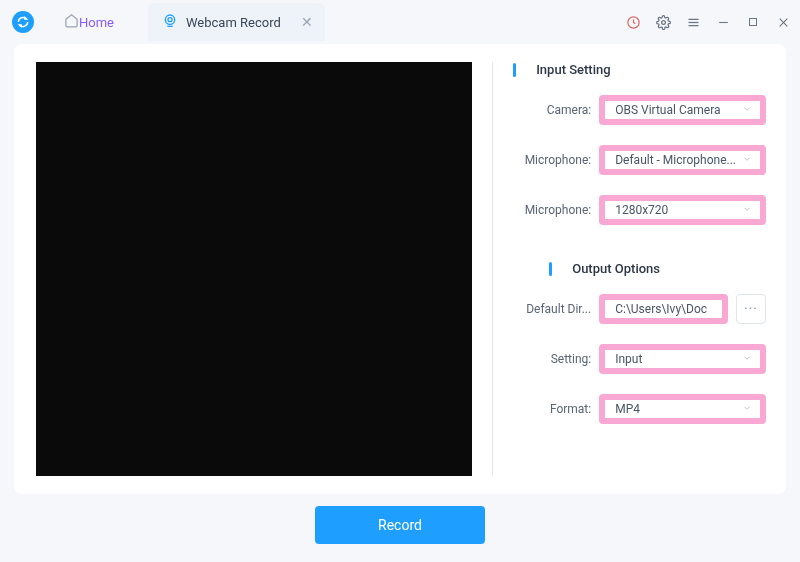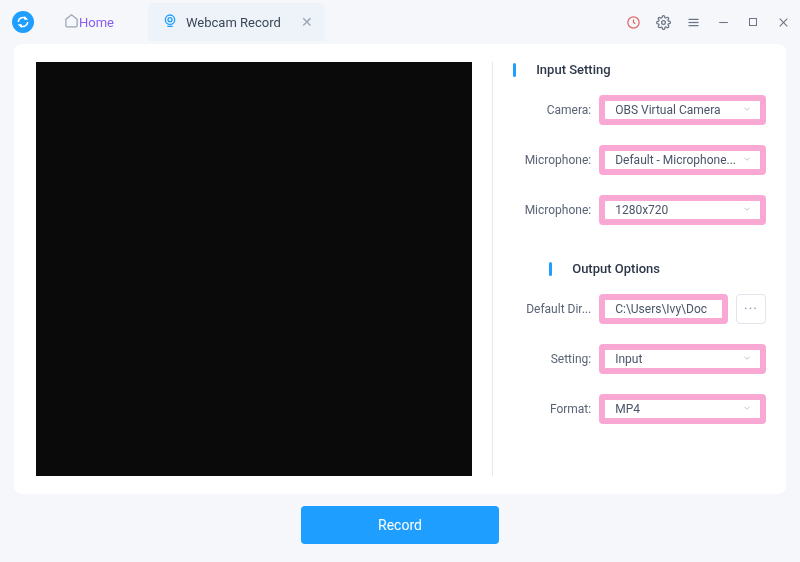--- a/index.html
+++ b/index.html
@@ -23,21 +23,21 @@
 .section-title .bar { width: 3px; height: 14px; background: #1e9fff; border-radius: 2px; }
 .form-row { display: flex; align-items: center; gap: 8px; margin-bottom: 10px; }
 .form-label { width: 78px; text-align: right; font-size: 12px; color: #5a6475; }
 .select { flex: 1; height: 30px; border: 6px solid #f9a8d4; border-radius: 4px; display: flex; align-items: center; padding: 0 8px 0 10px; font-size: 12px; color: #4a5568; cursor: pointer; justify-content: space-between; background: #fff; overflow: hidden; }
 .select .val { white-space: nowrap; overflow: hidden; text-overflow: ellipsis; }
 .chev { color: #b0b8c5; flex-shrink: 0; margin-left: 6px; }
 .output-header { margin-top: 16px; padding-left: 36px; }
 .browse-btn { width: 30px; height: 30px; border: 1px solid #e0e5ec; border-radius: 4px; display: flex; align-items: center; justify-content: center; color: #8892a3; cursor: pointer; font-size: 14px; letter-spacing: 1px; }
 .dir-row .select { min-width: 0; }
 .footer { display: flex; justify-content: center; padding-top: 12px; }
-.record-btn { width: 198px; height: 38px; background: #1e9fff; color: #fff; border: none; border-radius: 4px; font-size: 14px; cursor: pointer; }
+.record-btn { width: 170px; height: 38px; background: #1e9fff; color: #fff; border: none; border-radius: 4px; font-size: 14px; cursor: pointer; }
 </style>
 </head>
 <body>
 
 <div class="titlebar">
   <div class="app-logo">
     <svg viewBox="0 0 24 24" fill="none" stroke="#fff" stroke-width="2.5">
         <path d="M4 12a8 8 0 0 1 14-5M20 12a8 8 0 0 1-14 5"></path>
         <path d="M14 3l4 4-4 0M10 21l-4-4 4 0" fill="#fff"></path>
       </svg>

